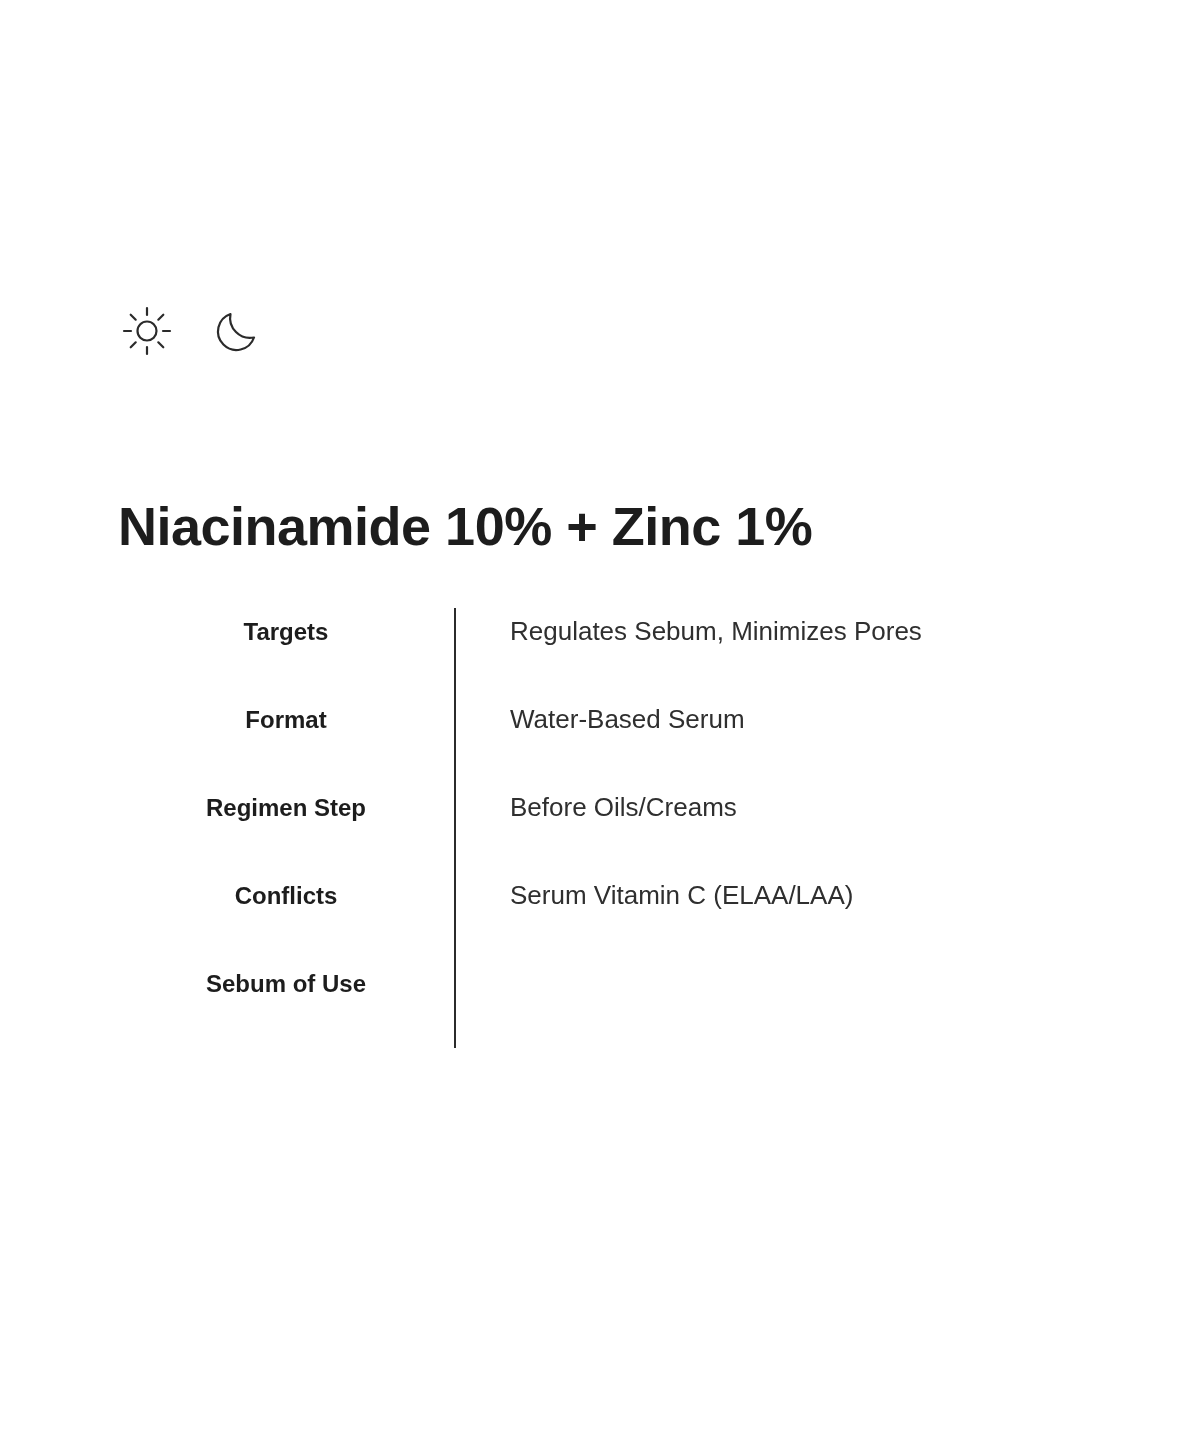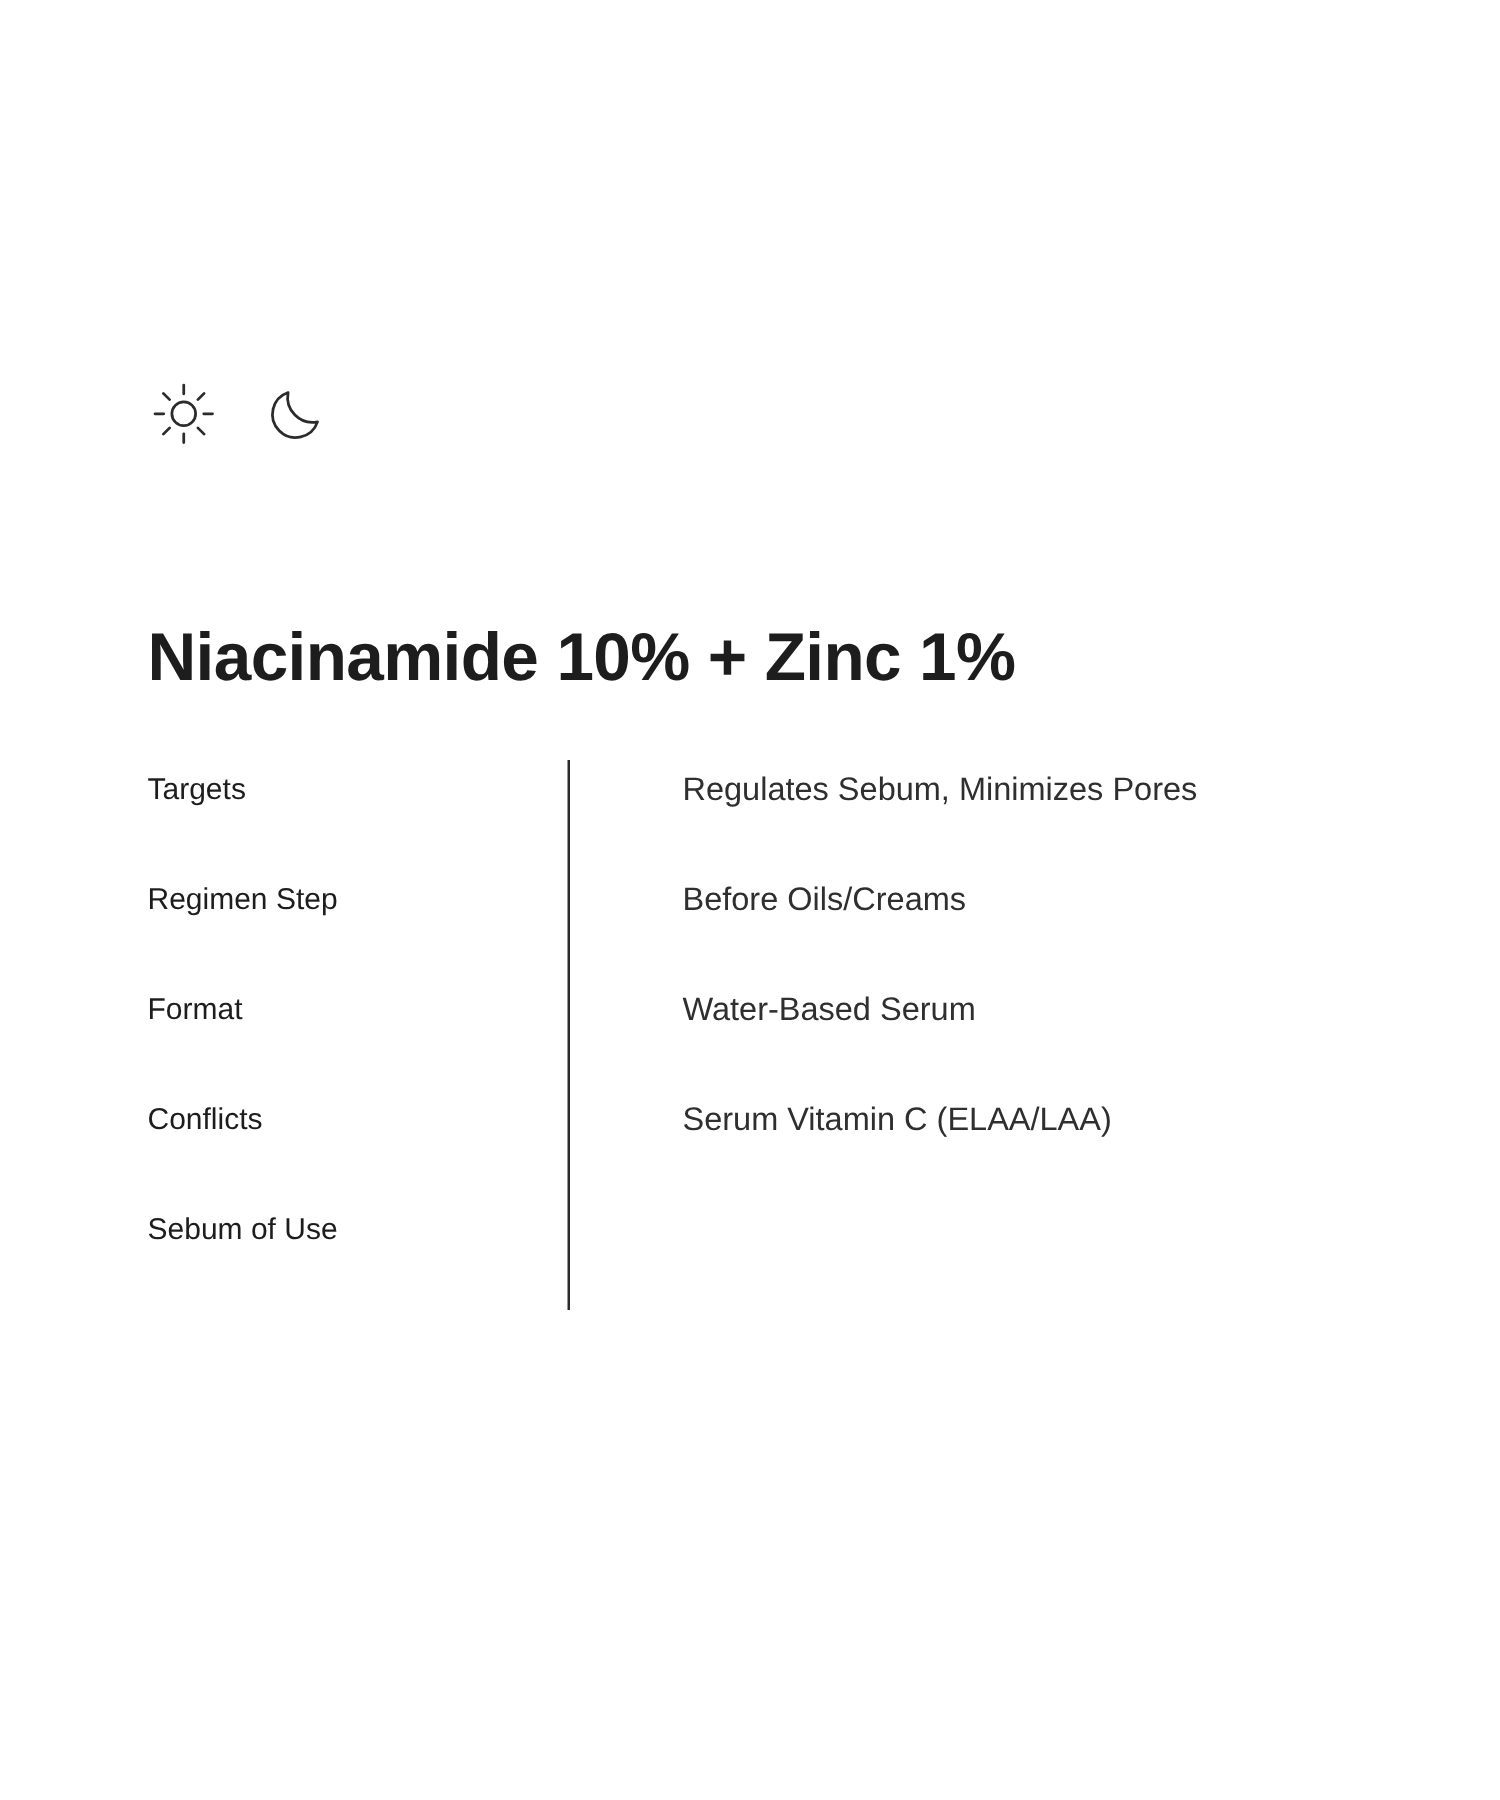--- a/index.html
+++ b/index.html
@@ -58,28 +58,29 @@
   }
   .spec-row {
     position: relative;
     display: flex;
     align-items: flex-start;
     height: 88px;
   }
   .spec-label {
     width: 336px;
     font-size: 24px;
-    font-weight: normal;
+    font-weight: bold;
     color: #1d1d1d;
     line-height: 1.2;
     padding-top: 10px;
     box-sizing: border-box;
+    text-align: center;
   }
   .spec-value {
-    padding-left: 92px;
+    padding-left: 56px;
     font-size: 26px;
     font-weight: normal;
     color: #2f2f2f;
     line-height: 1.2;
     padding-top: 8px;
     box-sizing: border-box;
     white-space: nowrap;
   }
 </style>
 </head>
@@ -112,27 +113,27 @@
 
   <div class="spec-table">
     <div class="divider"></div>
 
     <div class="spec-row">
       <div class="spec-label">Targets</div>
       <div class="spec-value">Regulates Sebum, Minimizes Pores</div>
     </div>
 
     <div class="spec-row">
-      <div class="spec-label">Regimen Step</div>
-      <div class="spec-value">Before Oils/Creams</div>
+      <div class="spec-label">Format</div>
+      <div class="spec-value">Water-Based Serum</div>
     </div>
 
     <div class="spec-row">
-      <div class="spec-label">Format</div>
-      <div class="spec-value">Water-Based Serum</div>
+      <div class="spec-label">Regimen Step</div>
+      <div class="spec-value">Before Oils/Creams</div>
     </div>
 
     <div class="spec-row">
       <div class="spec-label">Conflicts</div>
       <div class="spec-value">Serum Vitamin C (ELAA/LAA)</div>
     </div>
 
     <div class="spec-row">
       <div class="spec-label">Sebum of Use</div>
     </div>

